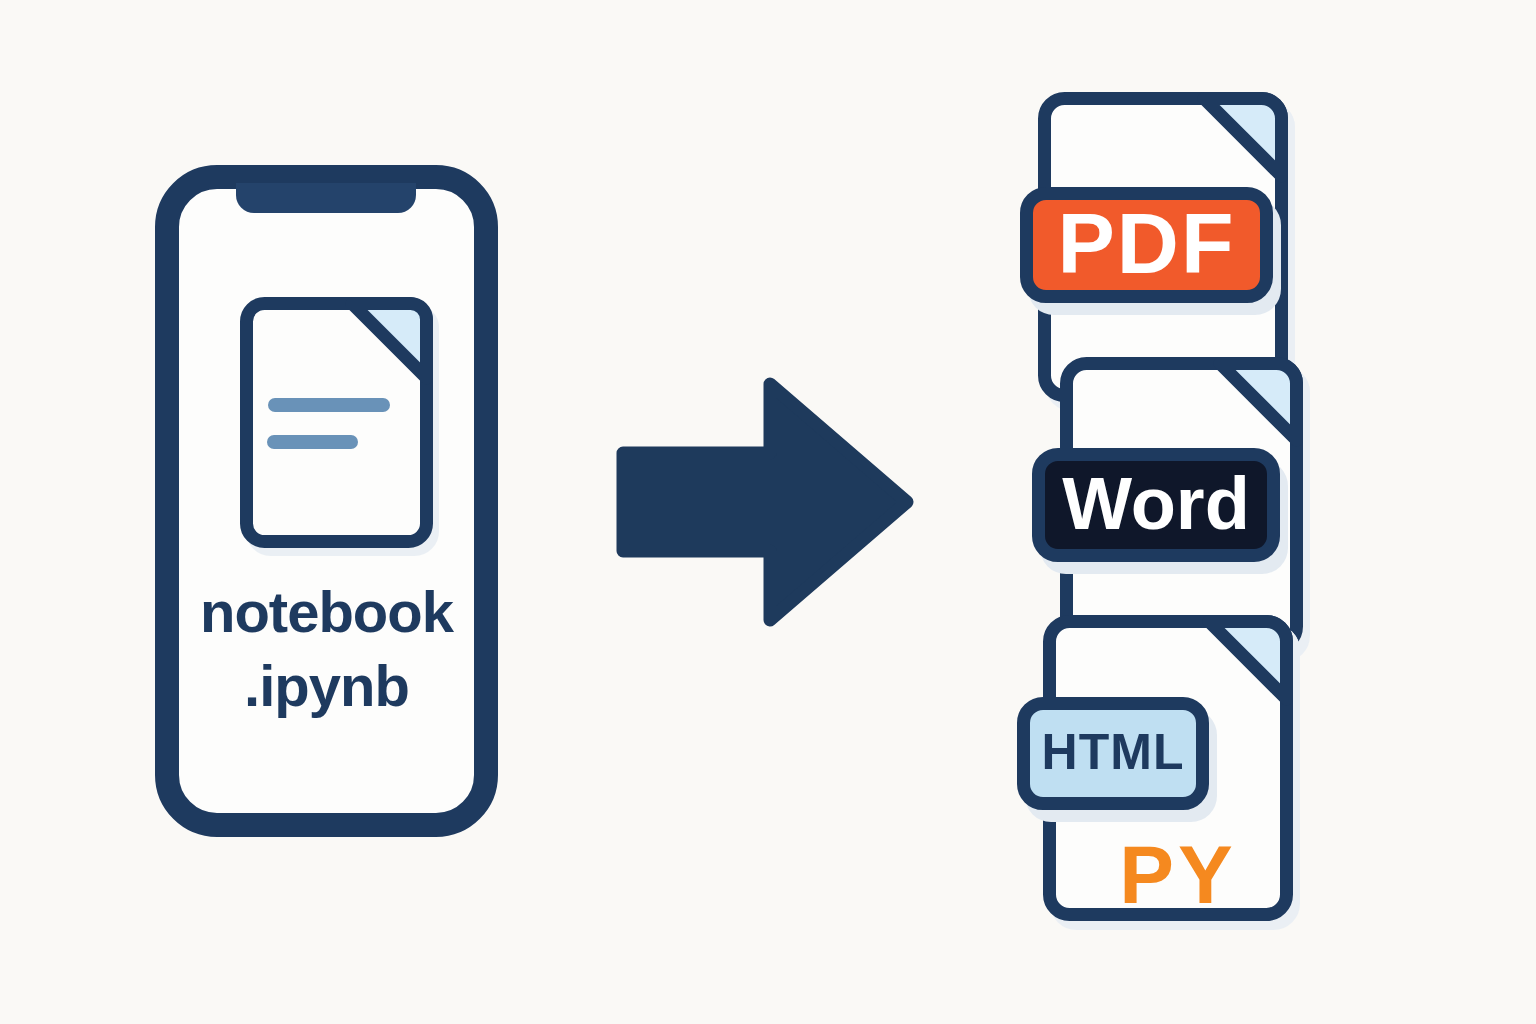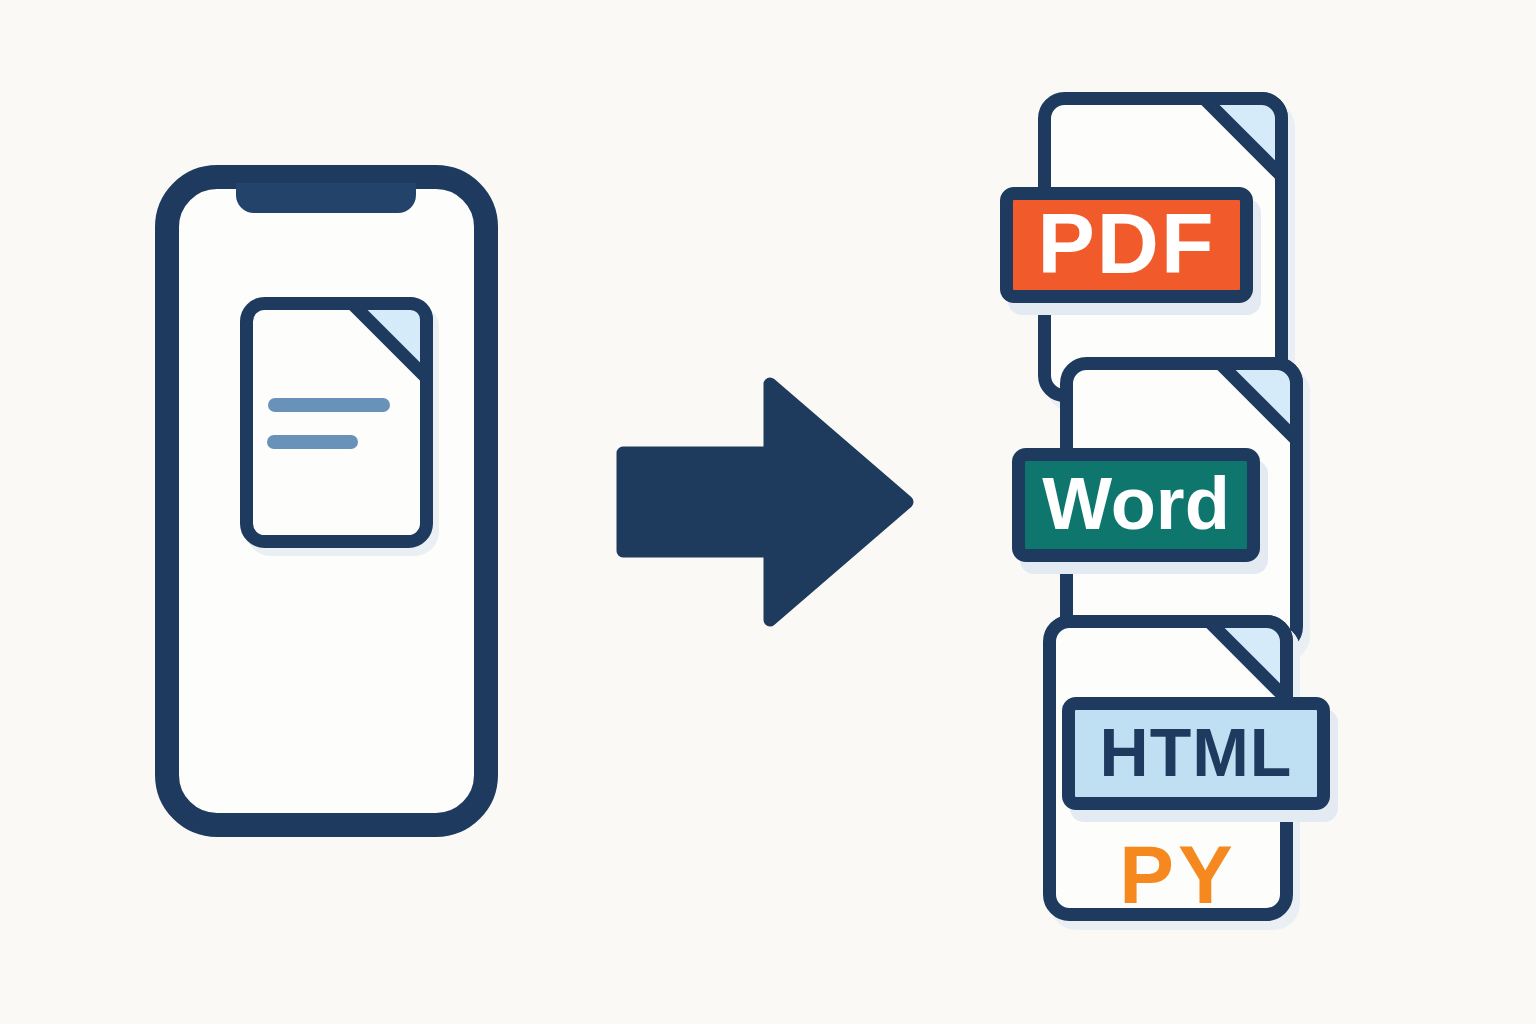--- a/index.html
+++ b/index.html
@@ -35,28 +35,29 @@
 
   
   .page-svg{position:absolute;filter:drop-shadow(7px 9px 0px #EAEFF4);}
   .page1{left:1038px;top:92px;}
   .page2{left:1060px;top:357px;}
   .page3{left:1043px;top:615px;}
 
   
   .badge{
     position:absolute;box-sizing:border-box;
-    border:13px solid #1E3A5F;border-radius:14px;
+    border:13px solid #1E3A5F;border-radius:26px;
     display:flex;align-items:center;justify-content:center;
     font-weight:700;
     box-shadow:8px 12px 0 #E3EAF1;
+    margin-left:20px;
   }
   .badge-pdf {left:1000px;top:187px;width:253px;height:116px;font-size:86px;letter-spacing:2px;}
   .badge-word{left:1012px;top:448px;width:248px;height:114px;font-size:74px;letter-spacing:0px;}
-  .badge-html{left:1062px;top:697px;width:268px;height:113px;font-size:68px;letter-spacing:1px;}
+  .badge-html{left:997px;top:697px;width:192px;height:113px;font-size:50px;letter-spacing:1px;}
   .badge-label{display:block;transform:translateY(-2px);}
 
   .py-label{
     position:absolute;left:1053px;top:828px;width:250px;
     text-align:center;font-weight:700;font-size:82px;letter-spacing:4px;
   }
 </style>
 </head>
 <body>
 
@@ -65,20 +66,24 @@
   <div class="phone"></div>
   <div class="notch"></div>
 
   <svg class="doc-svg" width="193" height="251" viewBox="0 0 193 251">
     <rect x="6.5" y="6.5" width="180" height="238" rx="18" fill="#FDFDFC" stroke="#1E3A5F" stroke-width="13" stroke-linejoin="round"></rect>
     <path d="M 112 6.5 L 170.5 6.5 A 16 16 0 0 1 186.5 22.5 L 186.5 81 Z" fill="#D6EBF9" stroke="#1E3A5F" stroke-width="13" stroke-linejoin="round"></path>
     <rect x="28" y="101" width="122" height="14" rx="7" fill="#6992B8"></rect>
     <rect x="27" y="138" width="91" height="14" rx="7" fill="#6992B8"></rect>
   </svg>
 
+  <div class="filename">
+    <div>notebook</div>
+    <div>.ipynb</div>
+  </div>
 
   <svg class="arrow-svg" width="310" height="264" viewBox="0 0 310 264">
     <polygon points="13,83 160,83 160,14 297,132 160,250 160,181 13,181" fill="#1E3A5C" stroke="#1E3A5C" stroke-width="13" stroke-linejoin="round"></polygon>
   </svg>
 
   <svg class="page-svg page1" width="250" height="310" viewBox="0 0 250 310">
     <rect x="6.5" y="6.5" width="237" height="297" rx="20" fill="#FDFDFC" stroke="#1E3A5F" stroke-width="13" stroke-linejoin="round"></rect>
     <path d="M 166 6.5 L 223.5 6.5 A 20 20 0 0 1 243.5 26.5 L 243.5 84 Z" fill="#D6EBF9" stroke="#1E3A5F" stroke-width="13" stroke-linejoin="round"></path>
   </svg>
 
@@ -89,21 +94,21 @@
 
   <svg class="page-svg page3" width="250" height="306" viewBox="0 0 250 306">
     <rect x="6.5" y="6.5" width="237" height="293" rx="20" fill="#FDFDFC" stroke="#1E3A5F" stroke-width="13" stroke-linejoin="round"></rect>
     <path d="M 166 6.5 L 223.5 6.5 A 20 20 0 0 1 243.5 26.5 L 243.5 84 Z" fill="#D6EBF9" stroke="#1E3A5F" stroke-width="13" stroke-linejoin="round"></path>
   </svg>
 
   <div class="badge badge-pdf" style="background: rgb(241, 90, 43); color: rgb(255, 255, 255);">
     <span class="badge-label">PDF</span>
   </div>
 
-  <div class="badge badge-word" style="background: #0f766e; color: rgb(255, 255, 255);">
+  <div class="badge badge-word" style="background: #0f172a; color: rgb(255, 255, 255);">
     <span class="badge-label">Word</span>
   </div>
 
   <div class="badge badge-html" style="background: rgb(191, 223, 242); color: rgb(30, 58, 95);">
     <span class="badge-label">HTML</span>
   </div>
 
   <div class="py-label" style="color: rgb(245, 137, 31);">PY</div>
 
 </div>

